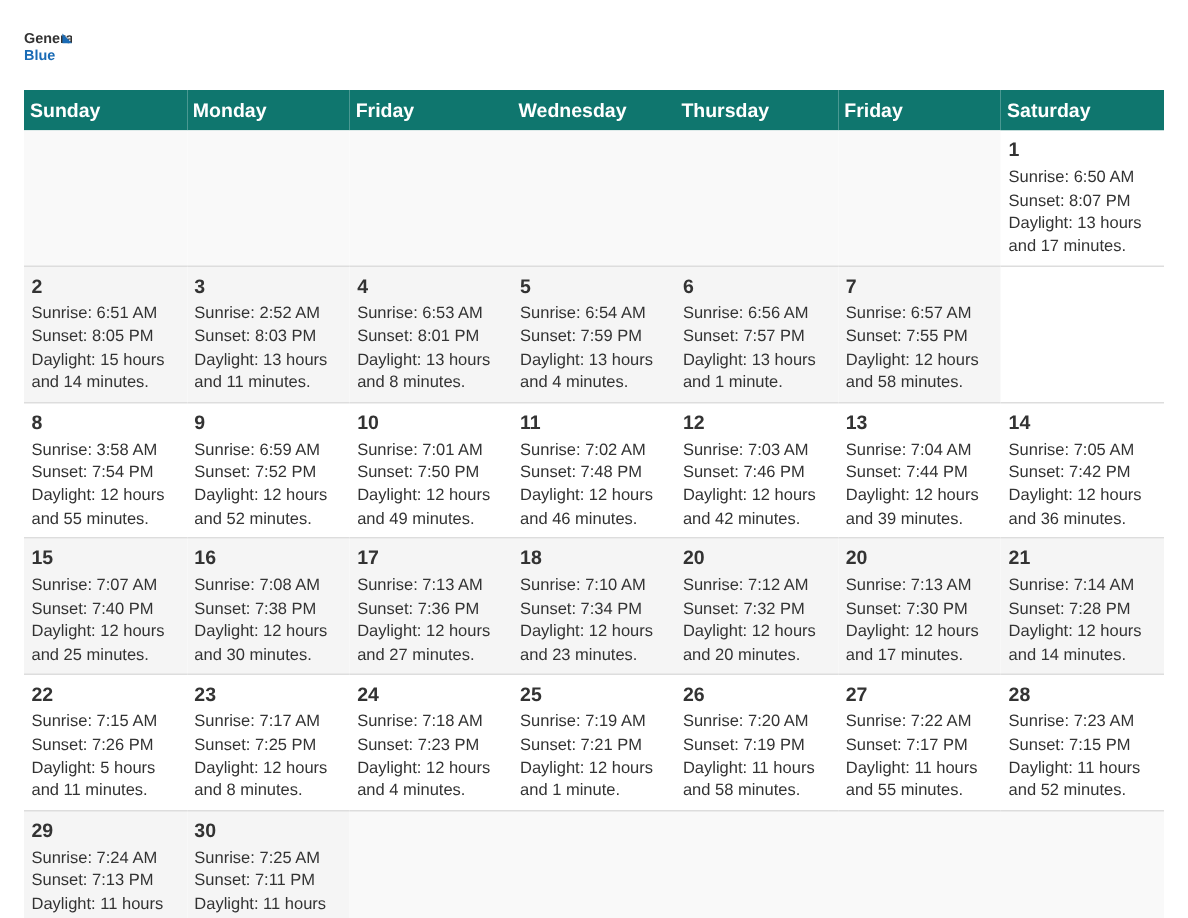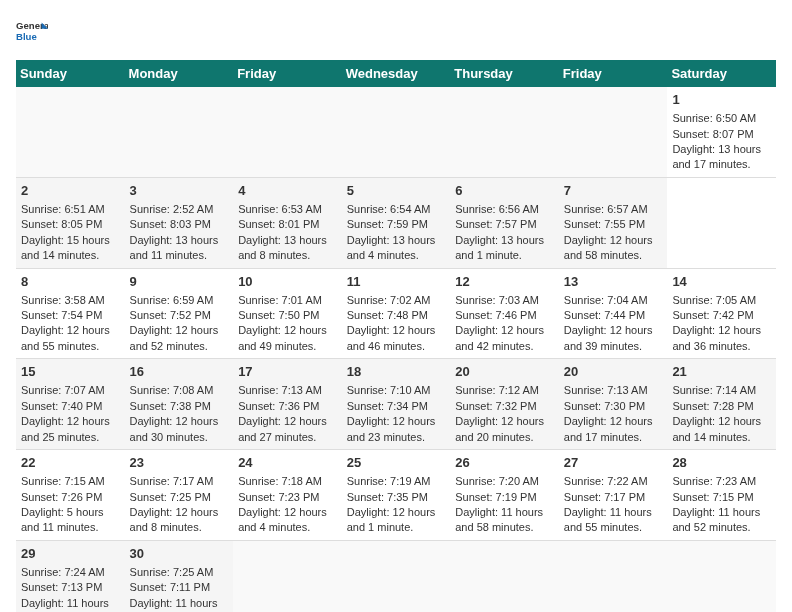--- a/index.html
+++ b/index.html
@@ -140,21 +140,21 @@
         <td><span class="day-num">17</span><span>Sunrise: 7:13 AM</span><br><span>Sunset: 7:36 PM</span><br><span>Daylight: 12 hours and 27 minutes.</span></td>
         <td><span class="day-num">18</span><span>Sunrise: 7:10 AM</span><br><span>Sunset: 7:34 PM</span><br><span>Daylight: 12 hours and 23 minutes.</span></td>
         <td><span class="day-num">20</span><span>Sunrise: 7:12 AM</span><br><span>Sunset: 7:32 PM</span><br><span>Daylight: 12 hours and 20 minutes.</span></td>
         <td><span class="day-num">20</span><span>Sunrise: 7:13 AM</span><br><span>Sunset: 7:30 PM</span><br><span>Daylight: 12 hours and 17 minutes.</span></td>
         <td><span class="day-num">21</span><span>Sunrise: 7:14 AM</span><br><span>Sunset: 7:28 PM</span><br><span>Daylight: 12 hours and 14 minutes.</span></td>
       </tr>
       <tr>
         <td><span class="day-num">22</span><span>Sunrise: 7:15 AM</span><br><span>Sunset: 7:26 PM</span><br><span>Daylight: 5 hours and 11 minutes.</span></td>
         <td><span class="day-num">23</span><span>Sunrise: 7:17 AM</span><br><span>Sunset: 7:25 PM</span><br><span>Daylight: 12 hours and 8 minutes.</span></td>
         <td><span class="day-num">24</span><span>Sunrise: 7:18 AM</span><br><span>Sunset: 7:23 PM</span><br><span>Daylight: 12 hours and 4 minutes.</span></td>
-        <td><span class="day-num">25</span><span>Sunrise: 7:19 AM</span><br><span>Sunset: 7:35 PM</span><br><span>Daylight: 12 hours and 1 minute.</span></td>
+        <td><span class="day-num">25</span><span>Sunrise: 7:19 AM</span><br><span>Sunset: 7:21 PM</span><br><span>Daylight: 12 hours and 1 minute.</span></td>
         <td><span class="day-num">26</span><span>Sunrise: 7:20 AM</span><br><span>Sunset: 7:19 PM</span><br><span>Daylight: 11 hours and 58 minutes.</span></td>
         <td><span class="day-num">27</span><span>Sunrise: 7:22 AM</span><br><span>Sunset: 7:17 PM</span><br><span>Daylight: 11 hours and 55 minutes.</span></td>
         <td><span class="day-num">28</span><span>Sunrise: 7:23 AM</span><br><span>Sunset: 7:15 PM</span><br><span>Daylight: 11 hours and 52 minutes.</span></td>
       </tr>
       <tr>
         <td><span class="day-num">29</span><span>Sunrise: 7:24 AM</span><br><span>Sunset: 7:13 PM</span><br><span>Daylight: 11 hours and 48 minutes.</span></td>
         <td><span class="day-num">30</span><span>Sunrise: 7:25 AM</span><br><span>Sunset: 7:11 PM</span><br><span>Daylight: 11 hours and 45 minutes.</span></td>
         <td class="empty"></td>
         <td class="empty"></td>
         <td class="empty"></td>

